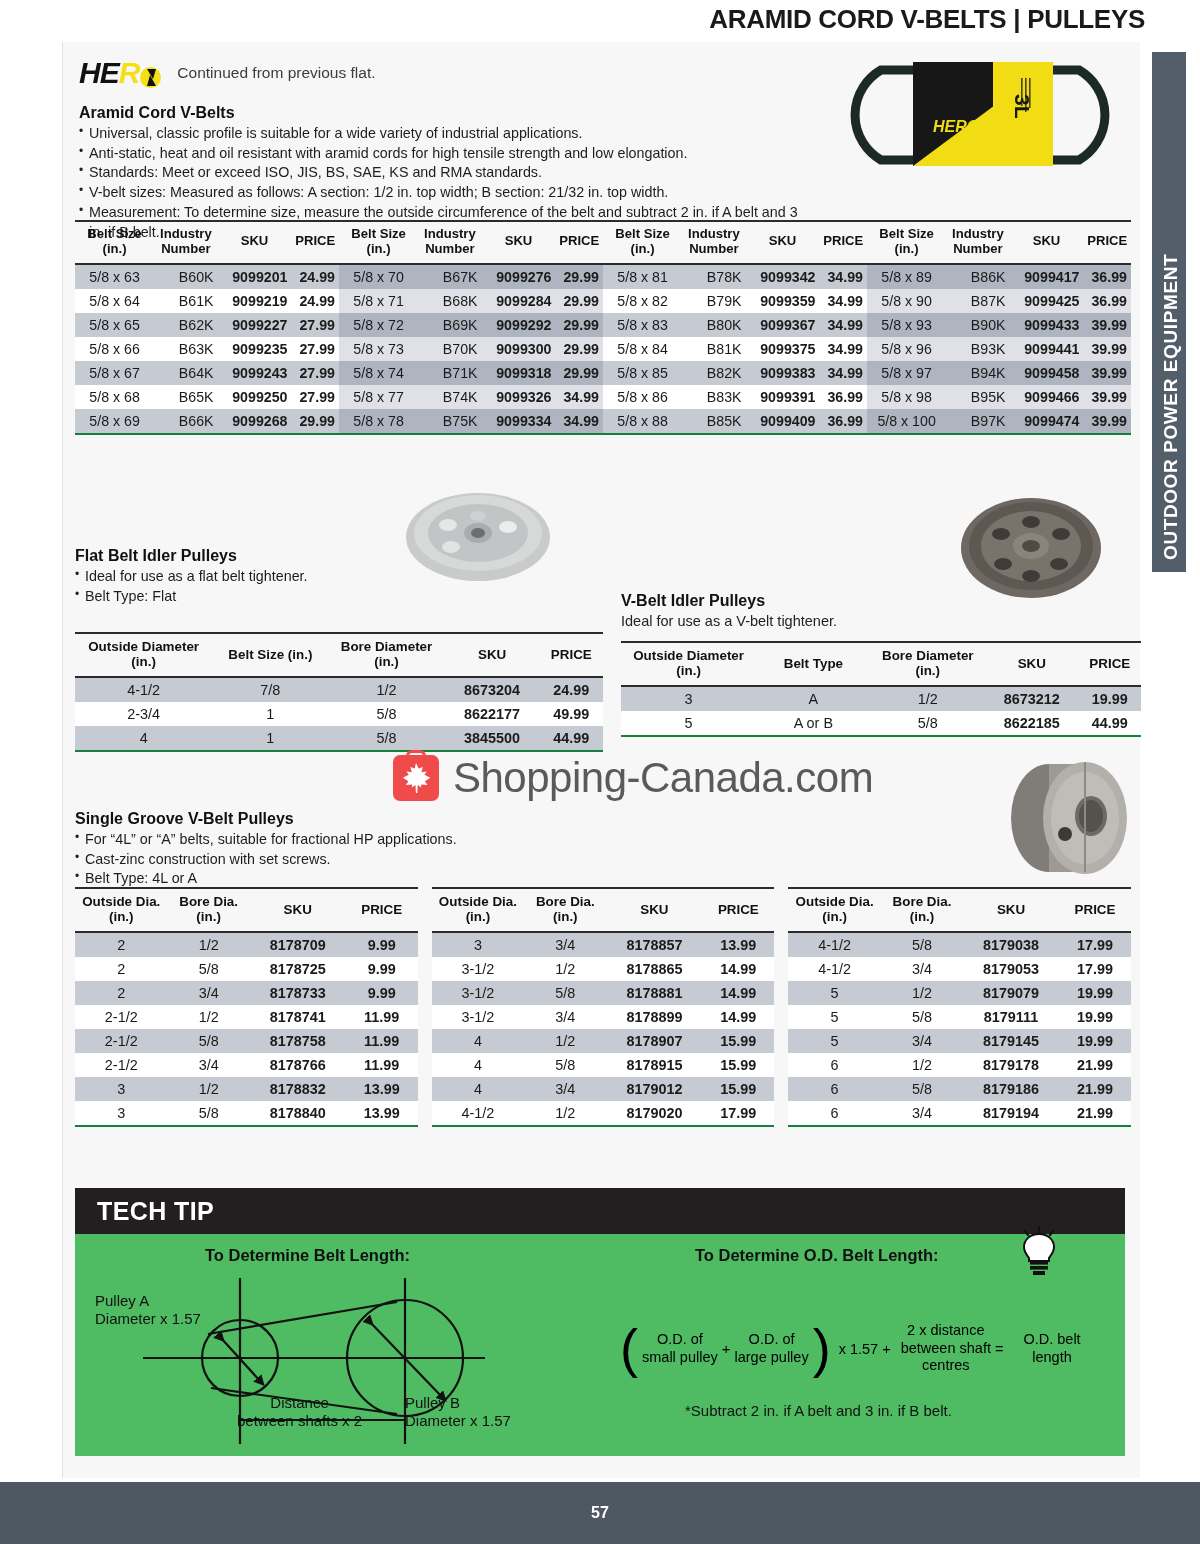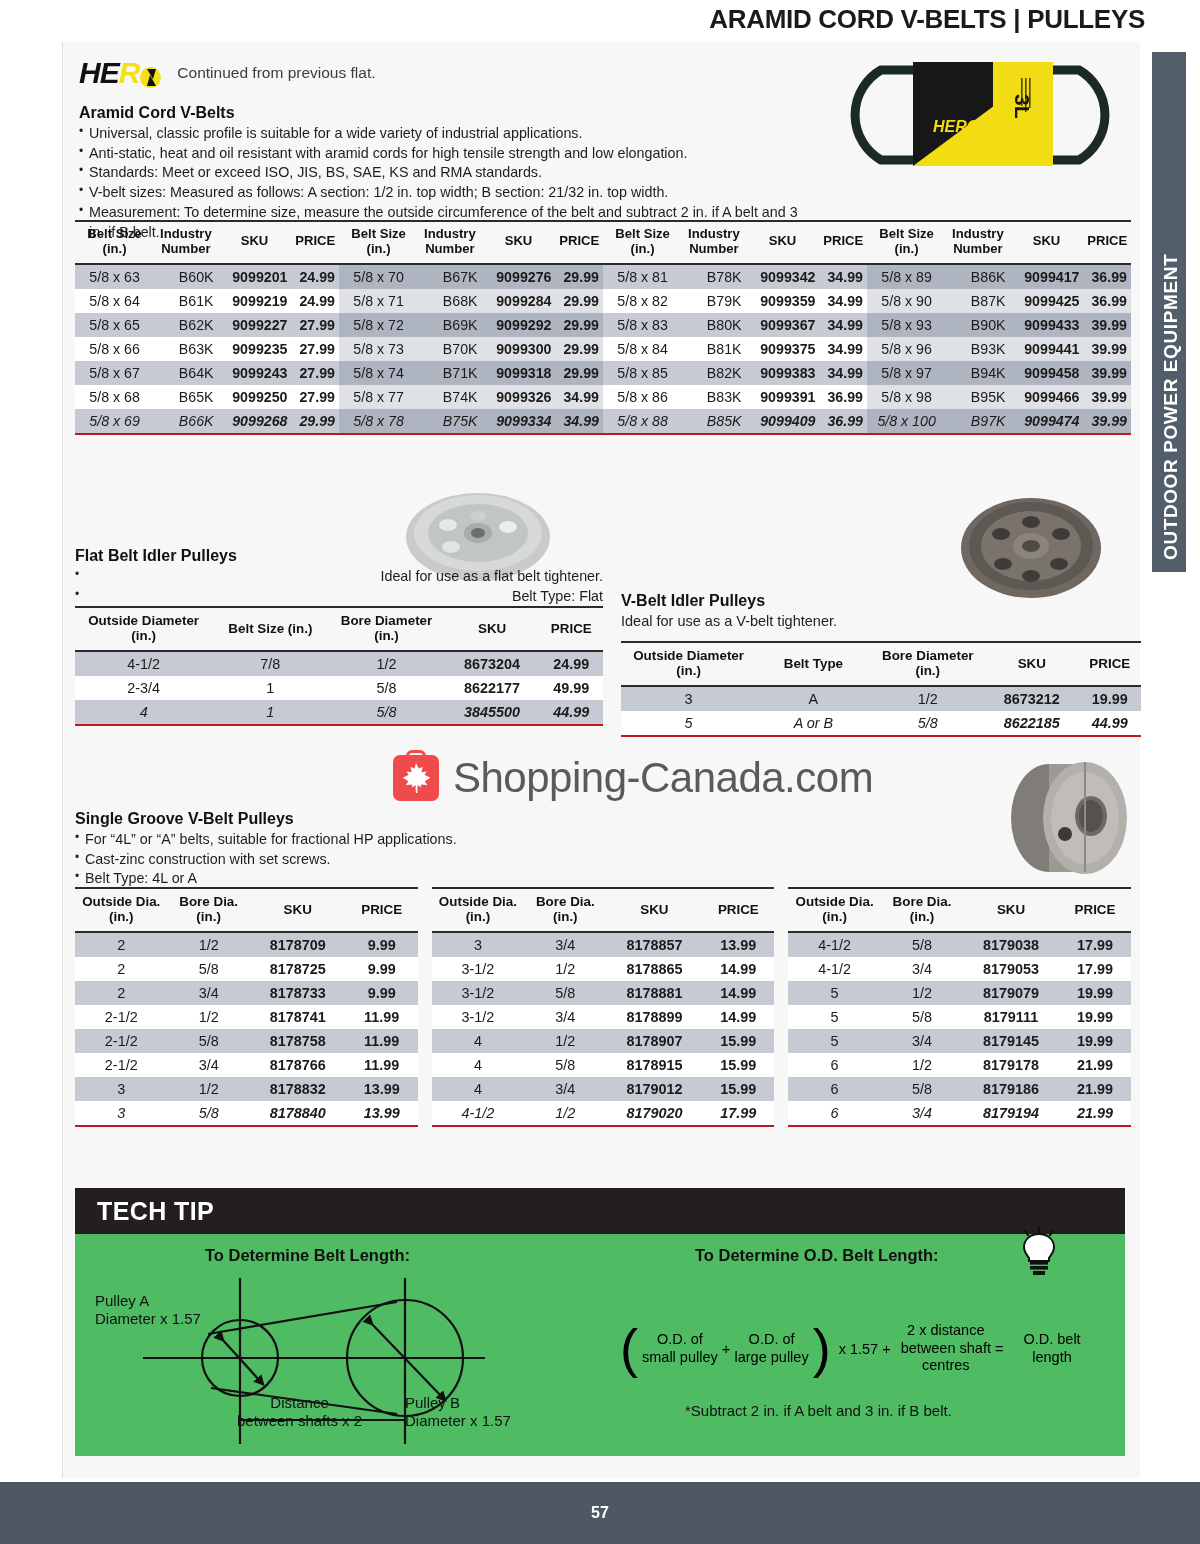--- a/index.html
+++ b/index.html
@@ -140,21 +140,21 @@
     vertical-align: middle;
   }
   table.grid td {
     font-size: 14.4px; color: #1b1b1b;
     padding: 4px 6px; text-align: center;
     white-space: nowrap;
   }
   table.grid tr.shade td { background: #c6cad2; }
   table.grid tr.plain td { background: #ffffff; }
   table.grid td.b { font-weight: bold; }
-  table.grid tr:last-child td { border-bottom: 2px solid #b91c1c; font-style: italic; }
+  table.grid tr:last-child td { border-bottom: 2px solid #15803d; }
 
   
   .belt-wrap {
     position: absolute; left: 12px; top: 178px;
     width: 1056px;
     display: flex; gap: 0;
   }
   .belt-block { flex: 1 1 0; }
   .belt-block table.grid td { font-size: 14.2px; padding: 4px 4px; }
   .belt-block table.grid th { font-size: 13.1px; padding: 5px 3px 7px 3px; }
@@ -536,21 +536,21 @@
         <ellipse cx="85" cy="48" rx="7" ry="5" fill="#6c6f6f"></ellipse>
         <ellipse cx="55" cy="40" rx="9" ry="6" fill="#e6e8e8"></ellipse>
         <ellipse cx="115" cy="42" rx="9" ry="6" fill="#eceeee"></ellipse>
         <ellipse cx="58" cy="62" rx="9" ry="6" fill="#e2e4e4"></ellipse>
         <ellipse cx="85" cy="31" rx="8" ry="5" fill="#cdd0d0"></ellipse>
       </svg>
     </div>
 
     <div class="flat-sec">
       <div class="sec-title">Flat Belt Idler Pulleys</div>
-      <ul class="bullets" style="margin-bottom:0;text-align:right;">
+      <ul class="bullets" style="margin-bottom:26px;">
         <li>Ideal for use as a flat belt tightener.</li>
         <li>Belt Type: Flat</li>
       </ul>
       <table class="grid">
         <thead>
             <tr>
           <th>Outside Diameter (in.)</th>
           <th>Belt Size (in.)</th>
           <th>Bore Diameter (in.)</th>
           <th>SKU</th>

